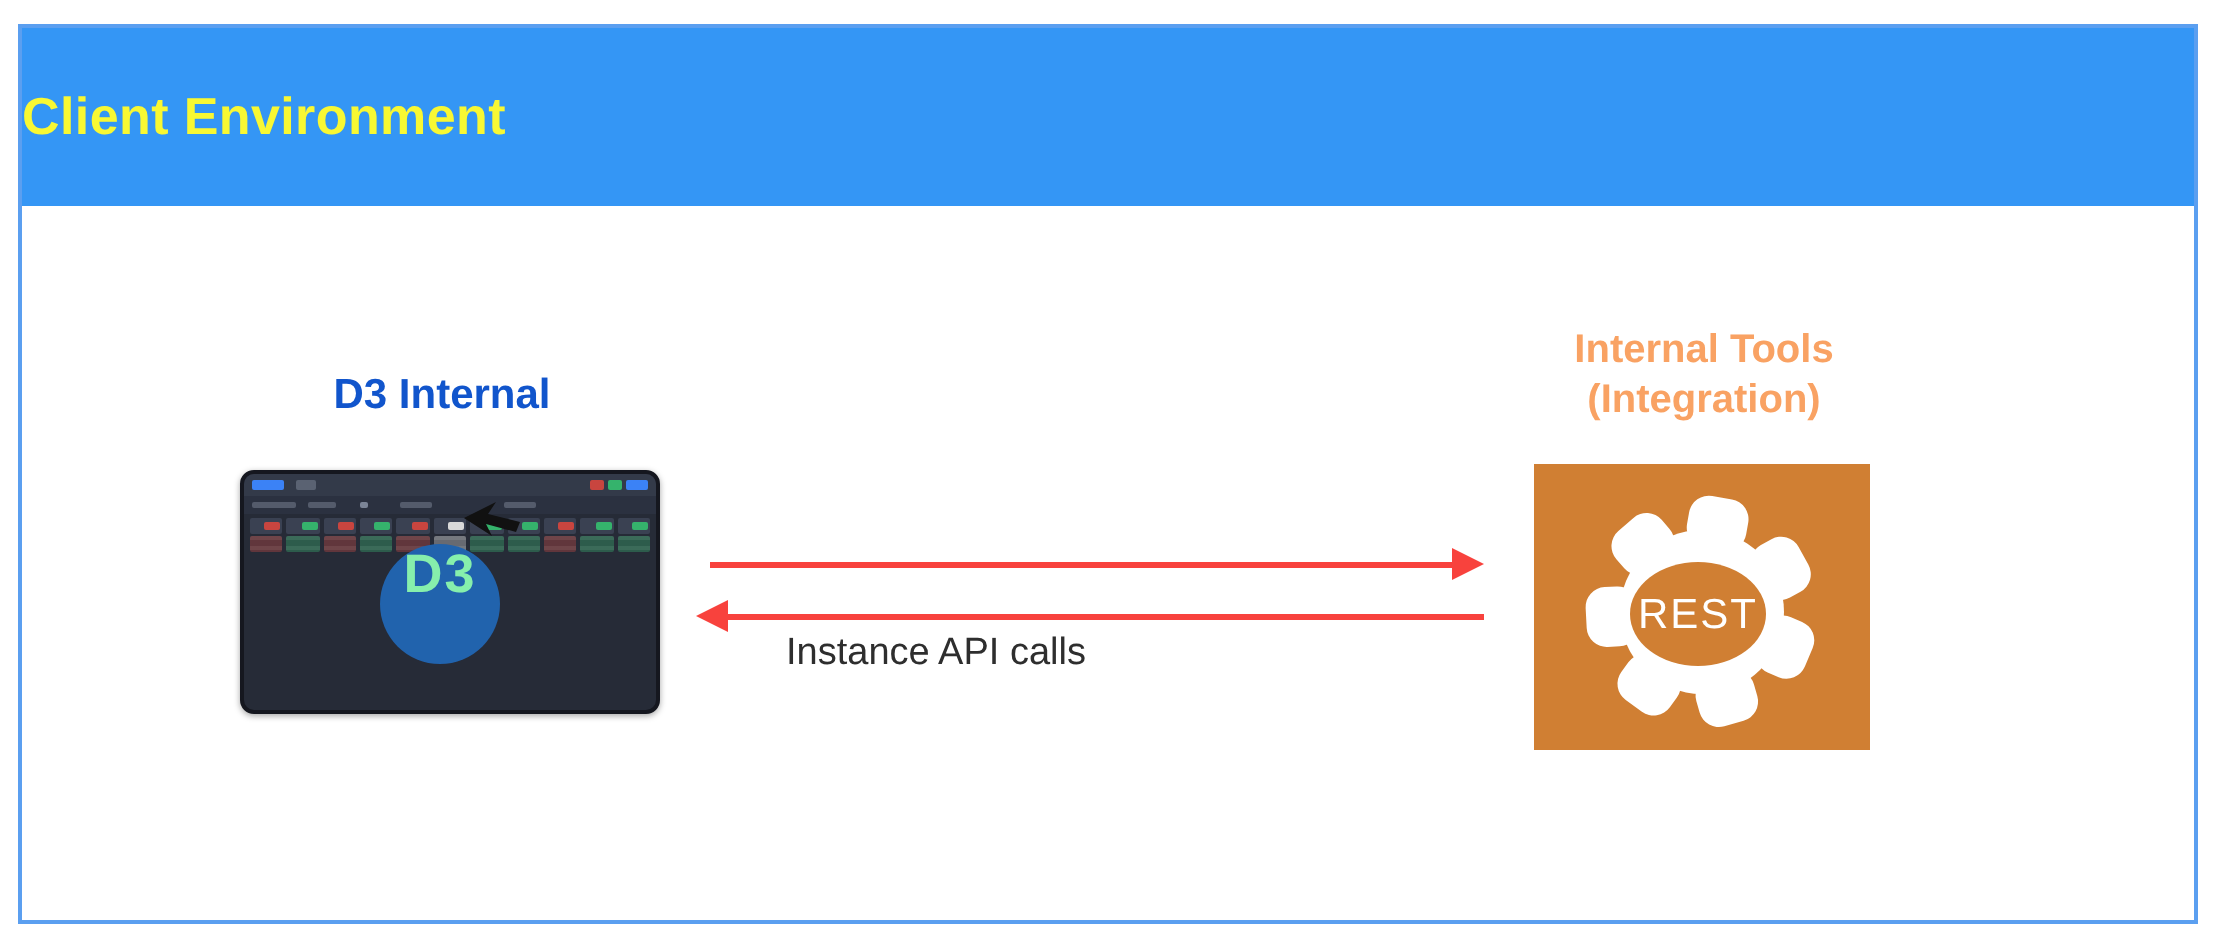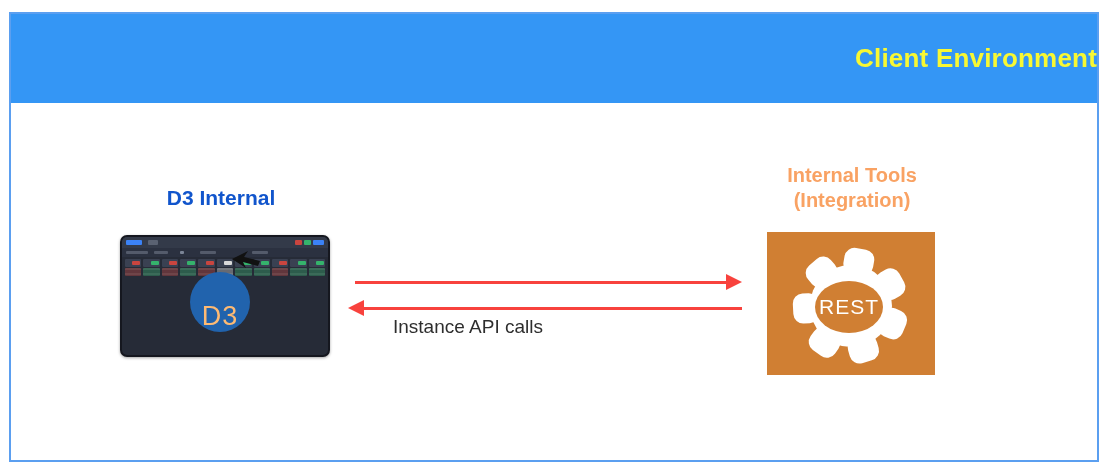--- a/index.html
+++ b/index.html
@@ -7,21 +7,21 @@
   .canvas{
     position:relative;width:1111px;height:475px;background:#ffffff;
     font-family:"Liberation Sans","DejaVu Sans",sans-serif;overflow:hidden;
   }
   .frame{
     position:absolute;left:9px;top:12px;width:1090px;height:450px;
     border:2px solid #5b9ff0;background:#ffffff;
   }
   .band{
     position:absolute;left:0;top:0;width:100%;height:89px;background:#3496f5;
-    display:flex;align-items:center;justify-content:flex-end;
+    display:flex;align-items:center;justify-content:flex-start;
   }
   .band-title{
     color:#f8f833;font-size:26px;font-weight:bold;letter-spacing:.2px;
   }
   .d3-label{
     position:absolute;left:110px;top:186px;width:222px;text-align:center;
     color:#1155cc;font-size:21px;font-weight:bold;
   }
   
   .screenshot{
@@ -44,22 +44,22 @@
   .dbadge{position:absolute;right:1px;top:2px;width:8px;height:4px;border-radius:1px;display:block;}
   .dcol-body{
     width:100%;border-radius:1px;background:
       repeating-linear-gradient(180deg,
         rgba(255,255,255,0.12) 0px, rgba(255,255,255,0.12) 2px,
         rgba(255,255,255,0.02) 2px, rgba(255,255,255,0.02) 5px);
   }
   .dcol-first{height:8px;opacity:.35;border-radius:1px;}
   .d3-circle{
     position:absolute;left:190px;top:272px;width:60px;height:60px;border-radius:50%;
-    background:#2163ad;display:flex;align-items:flex-end;justify-content:center;
-    color:#fdba74;font-size:27px;font-weight:normal;letter-spacing:1px;
+    background:#2163ad;display:flex;align-items:flex-start;justify-content:center;
+    color:#86efac;font-size:27px;font-weight:bold;letter-spacing:1px;
   }
   .cursor{position:absolute;left:231px;top:250px;width:30px;height:20px;}
   
   .arrow-line{position:absolute;height:3px;background:#f8423d;}
   .arrow-head{position:absolute;width:0;height:0;border-top:8px solid transparent;border-bottom:8px solid transparent;}
   .head-right{border-left:16px solid #f8423d;}
   .head-left{border-right:16px solid #f8423d;}
   .rest-label{
     position:absolute;left:393px;top:316px;color:#2e2e2e;font-size:19px;
   }

